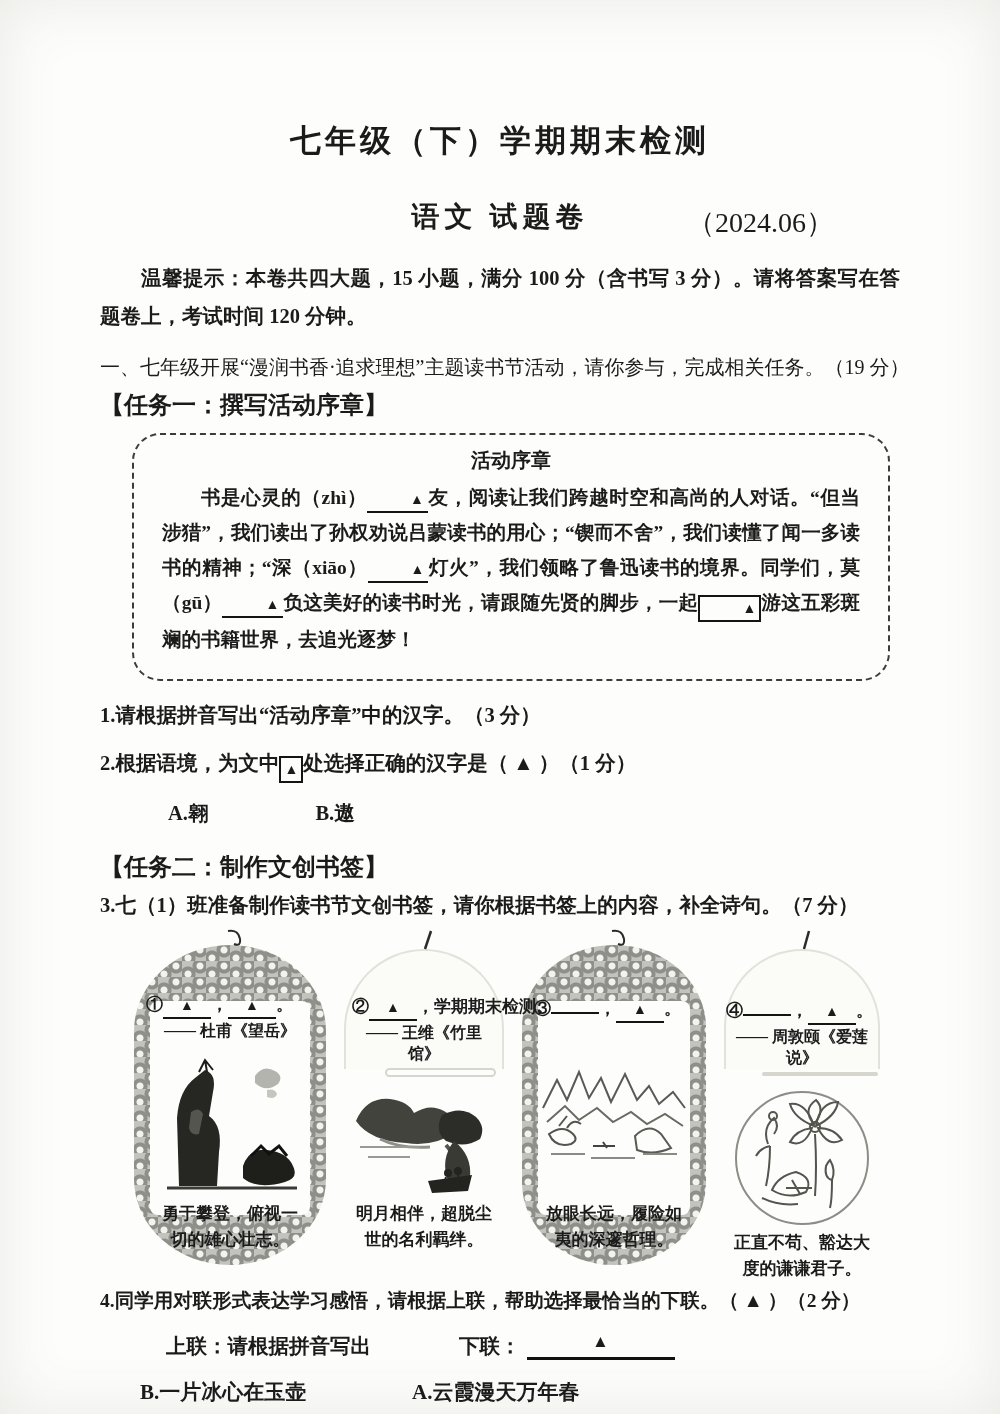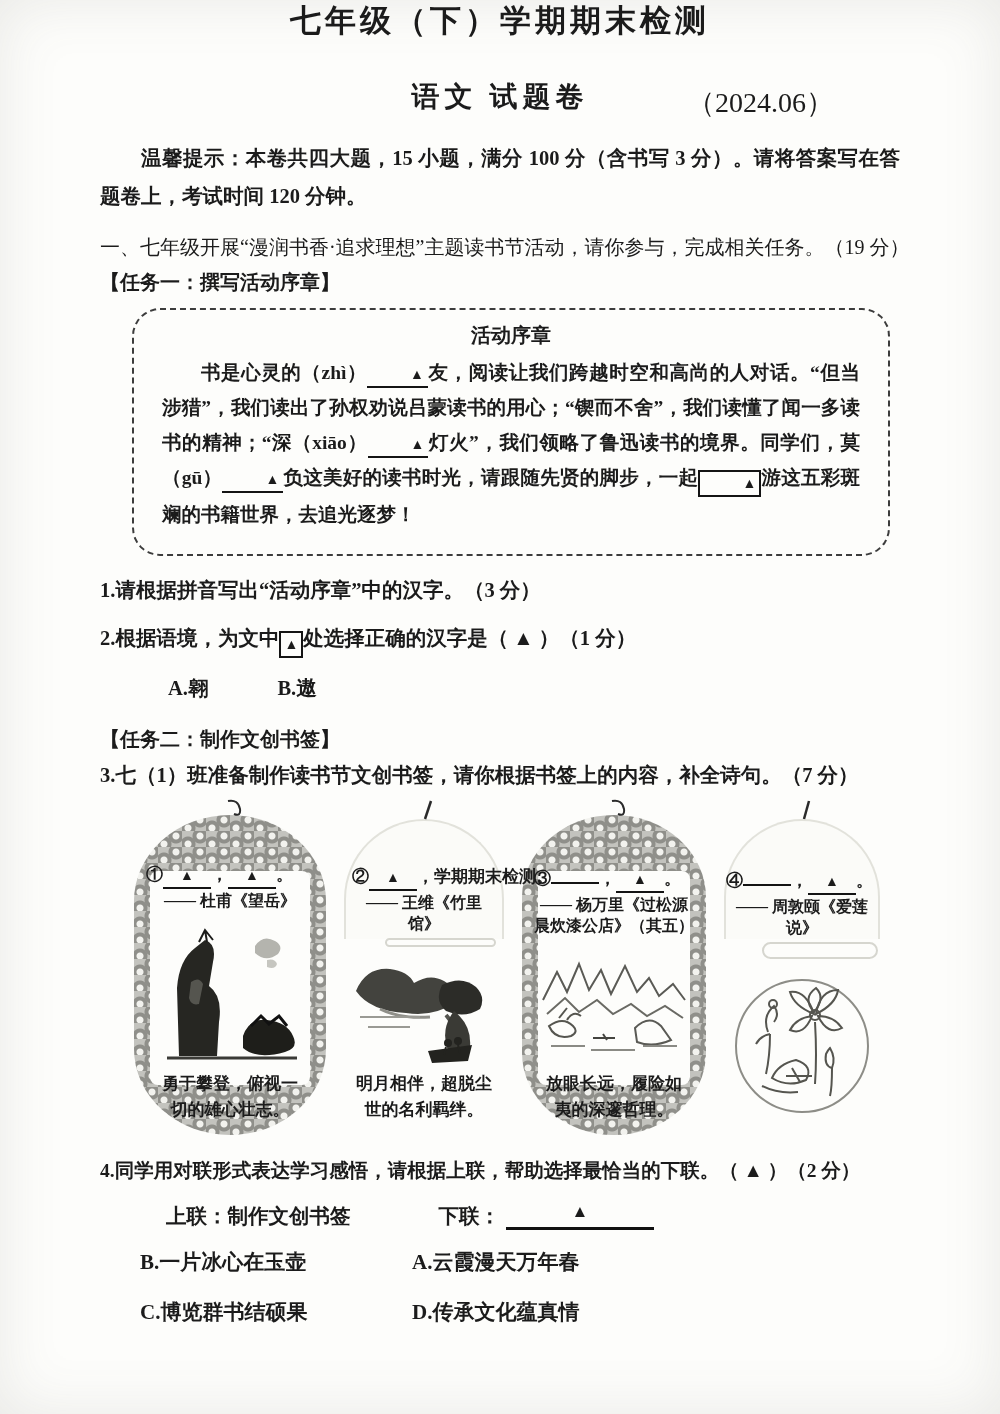--- a/index.html
+++ b/index.html
@@ -2,35 +2,35 @@
 <html lang="zh"><head>
 <meta charset="utf-8">
 <style>
   html,body{margin:0;padding:0;background:#e8e8e6;}
   .page{
     position:relative;width:1000px;height:1414px;margin:0 auto;
     background:#fdfdfb;color:#1b1b1b;overflow:hidden;
     font-family:"Liberation Serif","DejaVu Serif",serif;
     box-shadow:inset 0 0 60px rgba(90,90,85,.12);
   }
-  .title{text-align:center;font-size:31px;font-weight:bold;letter-spacing:4px;}
+  .title{padding-top:120px;text-align:center;font-size:31px;font-weight:bold;letter-spacing:4px;}
   .subrow{margin-top:36px;position:relative;text-align:center;font-size:28px;font-weight:bold;letter-spacing:5px;}
   .date{position:absolute;right:166px;top:6px;font-size:28px;font-weight:normal;letter-spacing:0;}
   .notice{margin:24px 100px 0 100px;font-size:20.5px;font-weight:bold;line-height:1.85;text-indent:2em;text-align:justify;}
   .heading{margin:18px 92px 0 100px;font-size:20px;font-weight:normal;white-space:nowrap;}
-  .tasklabel{margin:8px 100px 0 100px;font-size:20px;font-weight:bold;}
+  .tasklabel{margin:8px 100px 0 100px;font-size:24px;font-weight:bold;}
   .pbox{margin:12px 110px 0 132px;border:2px dashed #3c3c3c;border-radius:28px;padding:10px 28px 22px 28px;}
   .pbox-title{text-align:center;font-size:20px;font-weight:bold;margin:2px 0 6px 0;}
   .pbox-text{font-size:19.5px;font-weight:bold;line-height:1.8;text-indent:2em;text-align:justify;}
   .blank{display:inline-block;min-width:50px;border-bottom:2px solid #141414;text-align:center;
          font-size:14px;line-height:15px;height:19px;vertical-align:baseline;padding:0 4px;}
   .blank-sm{min-width:40px;}
   .boxed-tri{display:inline-block;border:2px solid #141414;padding:0 3px;font-size:14px;height:23px;line-height:23px;vertical-align:-4px;}
   .qline{margin:20px 70px 0 100px;font-size:20.5px;font-weight:bold;}
-  .opts-ab{margin:16px 0 0 168px;font-size:20.5px;font-weight:bold;display:flex;gap:69px;}
+  .opts-ab{margin:16px 0 0 168px;font-size:20.5px;font-weight:bold;display:flex;gap:107px;}
   .bm-row{margin:14px 0 0 132px;display:flex;gap:10px;height:334px;font-weight:bold;}
   .bm{position:relative;flex:none;}
   .bm1{width:196px;} .bm2{width:172px;} .bm3{width:188px;} .bm4{width:168px;}
   .string{position:absolute;top:-4px;left:46%;z-index:3;}
   .shell-dark{
     position:absolute;top:12px;left:2px;right:2px;bottom:2px;border-radius:96px/86px;
     background-color:#c3c3be;
     background-image:
       radial-gradient(circle at 6px 13px, #f2f2ee 3px, #8f8f8a 4px 7px, rgba(0,0,0,0) 8px),
       radial-gradient(circle at 18px 5px, #f2f2ee 3px, #8f8f8a 4px 7px, rgba(0,0,0,0) 8px);
@@ -161,21 +161,20 @@
             <path d="M6 2 Q16 0 18 10 Q19 18 12 15" stroke="#2a2a2a" stroke-width="2" fill="none"></path>
           </svg>
       </span>
       <div class="shell-dark">
         <div class="shell-inner"></div>
       </div>
       <div class="bm-content">
         <div class="poemline">
           <span>③</span><span class="blank blank-sm"></span><span>，</span><span class="blank blank-sm">▲</span><span>。</span>
         </div>
-        <div class="source">—— 杨万里《过松源晨炊漆公店》（其五）</div>
         <div class="art">
           <svg width="150" height="104" viewBox="0 0 150 104">
             <path d="M4 46 L18 18 L28 38 L40 10 L50 36 L62 16 L72 40 L86 12 L98 38 L110 24 L120 42 L134 30 L146 46" stroke="#5a5a55" stroke-width="2" fill="none"></path>
             <path d="M8 60 L26 44 L40 58 L58 46 L74 60 L92 50 L108 62 L126 52 L144 64" stroke="#6a6a64" stroke-width="2" fill="none"></path>
             <path d="M10 72 q14 -10 24 0 q6 6 -2 10 q-16 4 -22 -10z" fill="none" stroke="#55554f" stroke-width="2"></path>
             <path d="M28 66 q6 -10 14 -4 M20 64 l8 -10" stroke="#55554f" stroke-width="2" fill="none"></path>
             <path d="M96 74 q14 -14 26 -2 l10 14 q-18 8 -34 2z" fill="none" stroke="#5a5a55" stroke-width="2"></path>
             <path d="M54 84 h22 M64 80 l4 6" stroke="#44443f" stroke-width="2" fill="none"></path>
             <path d="M12 92 h34 M52 96 h44 M104 92 h34" stroke="#8a8a84" stroke-width="2"></path>
           </svg>
@@ -211,29 +210,30 @@
               <path d="M104 80 q6 10 2 20 q-8 -2 -6 -14 q2 -4 4 -6z"></path>
               <path d="M106 100 q0 20 -2 28"></path>
               <path d="M70 92 q-18 4 -24 18 q16 10 34 2 q8 -14 -10 -20z"></path>
               <path d="M60 108 h26 M66 100 l8 14"></path>
               <path d="M42 64 q-6 -16 6 -26 q6 8 0 16 M44 66 q-10 2 -14 10 M44 66 q0 22 -4 40"></path>
               <circle cx="47" cy="36" r="4"></circle>
               <path d="M36 118 q16 8 36 6"></path>
             </g>
           </svg>
         </div>
+        <div class="caption">正直不苟、豁达大度的谦谦君子。</div>
       </div>
     </div>
 
   </div>
 
   <div class="qline" style="white-space:nowrap;font-size:19.5px;margin-right:40px;">4.同学用对联形式表达学习感悟，请根据上联，帮助选择最恰当的下联。（ ▲ ）（2 分）</div>
 
   <div class="couplet">
-    <span>上联：制作文创书签</span>
+    <span>上联：请根据拼音写出</span>
     <span class="couplet-gap"></span>
     <span>下联：</span>
     <span class="lower-blank">▲</span>
   </div>
 
   <div class="q4opts">
     <span>B.一片冰心在玉壶</span>
     <span>A.云霞漫天万年春</span>
     <span>C.博览群书结硕果</span>
     <span>D.传承文化蕴真情</span>

